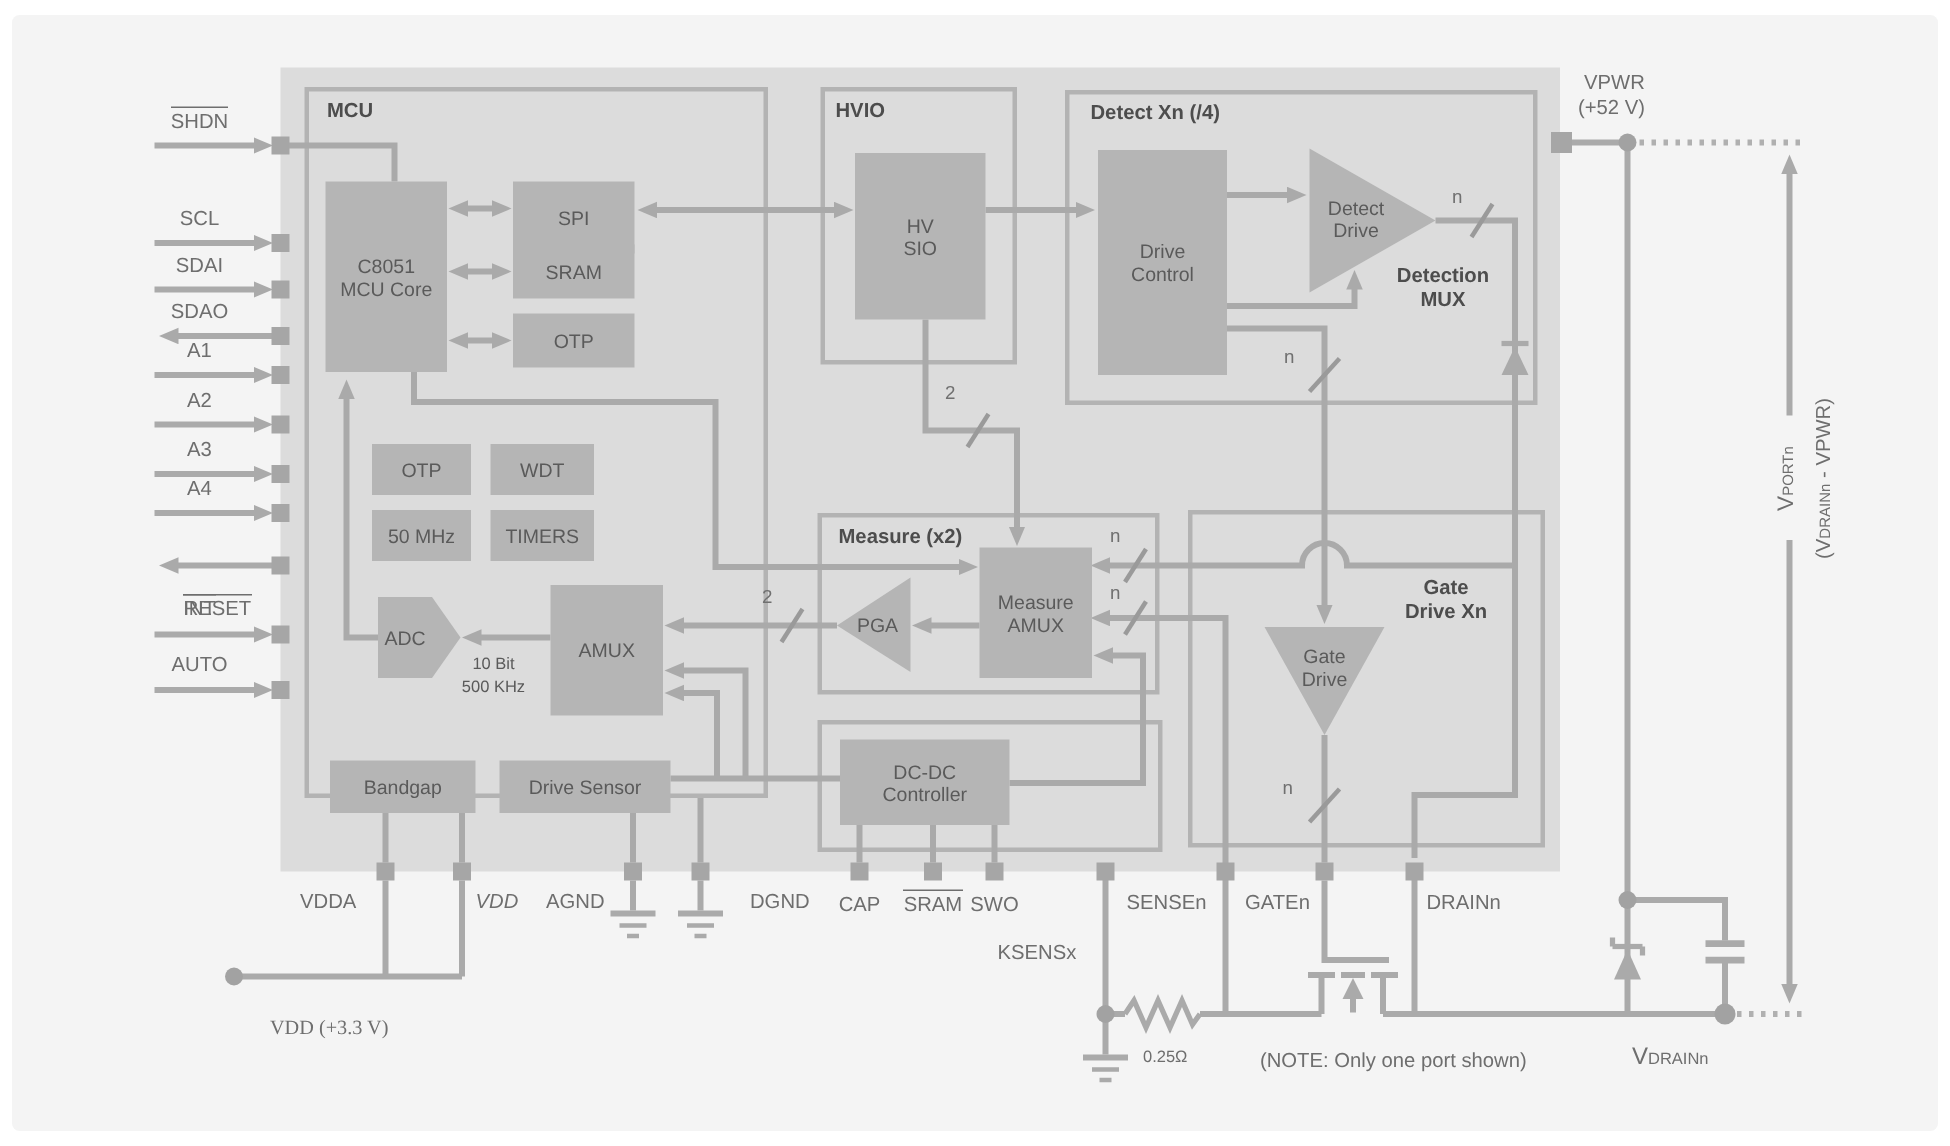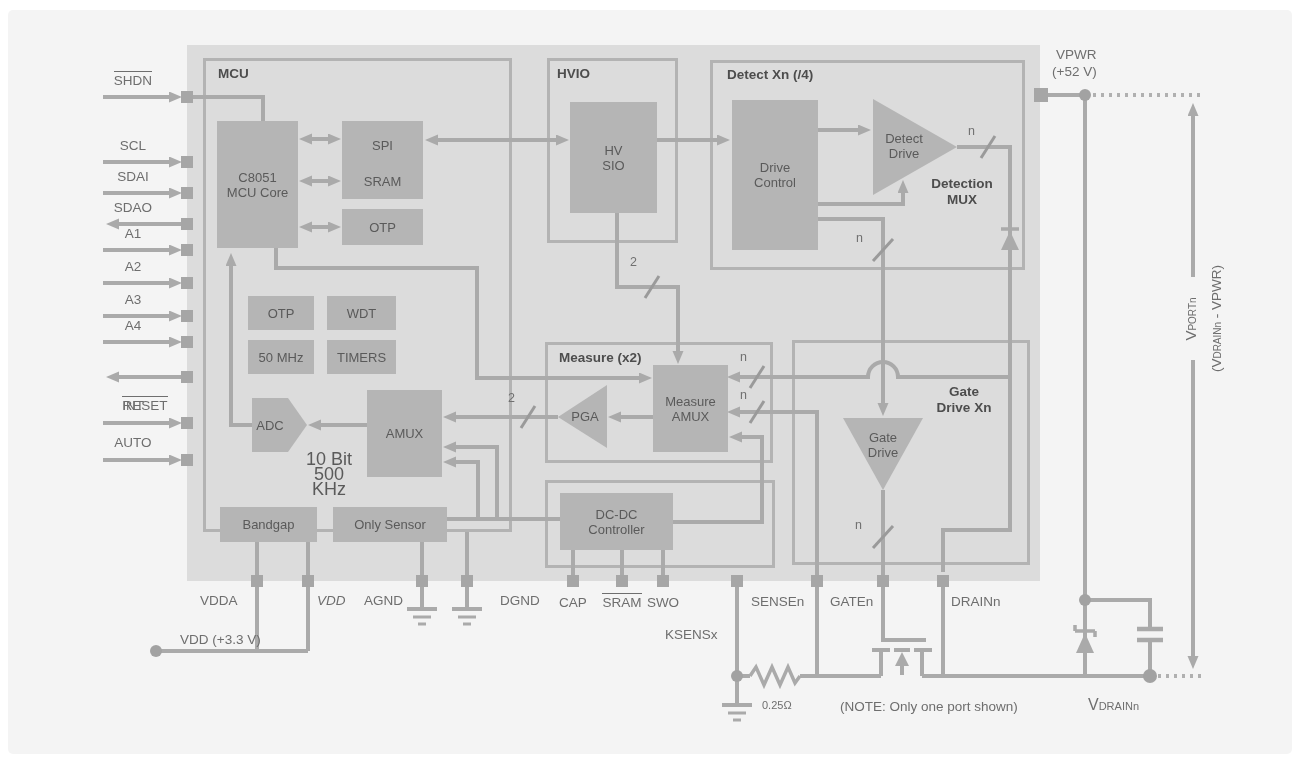--- a/index.html
+++ b/index.html
@@ -260,21 +260,21 @@
   <div class="abs block" style="left:327px;top:340px;width:69px;height:34px;">
       <span>TIMERS</span>
     </div>
   <div class="abs block" style="left:367px;top:390px;width:75px;height:87px;">
       <span>AMUX</span>
     </div>
   <div class="abs block" style="left:220px;top:507px;width:97px;height:35px;">
       <span>Bandgap</span>
     </div>
   <div class="abs block" style="left:333px;top:507px;width:114px;height:35px;">
-      <span>Only Sensor</span>
+      <span>Drive Sensor</span>
     </div>
   <div class="abs block" style="left:570px;top:102px;width:87px;height:111px;">
     <span>HV</span>
       <span>SIO</span>
   </div>
   <div class="abs block" style="left:732px;top:100px;width:86px;height:150px;">
     <span>Drive</span>
       <span>Control</span>
   </div>
   <div class="abs block" style="left:653px;top:365px;width:75px;height:87px;">
@@ -289,21 +289,21 @@
   <div class="abs trilabel" style="left:874px;top:131px;width:60px;">
     <div>Detect</div>
       <div>Drive</div>
   </div>
   <div class="abs trilabel" style="left:563px;top:409px;width:44px;">PGA</div>
   <div class="abs trilabel" style="left:853px;top:430px;width:60px;">
     <div>Gate</div>
       <div>Drive</div>
   </div>
   <div class="abs trilabel" style="left:248px;top:418px;width:44px;">ADC</div>
-  <div class="abs trilabel" style="left:295px;top:452px;width:68px;font-size:18px;">
+  <div class="abs trilabel" style="left:295px;top:436px;width:68px;font-size:11px;">
     <div>10 Bit</div>
       <div>500 KHz</div>
   </div>
 
   <div class="abs seclabel" style="left:218px;top:66px;">MCU</div>
   <div class="abs seclabel" style="left:557px;top:66px;">HVIO</div>
   <div class="abs seclabel" style="left:727px;top:67px;">Detect Xn (/4)</div>
   <div class="abs seclabel" style="left:559px;top:350px;">Measure (x2)</div>
   <div class="abs seclabel center" style="left:900px;top:384px;width:128px;">
     <div>Gate</div>
@@ -351,17 +351,17 @@
   <div class="abs plabel center rot" style="left:1092px;top:310px;width:200px;">
     <span class="bigv">V</span><span class="subtxt">PORTn</span>
   </div>
   <div class="abs plabel center rot" style="left:1117px;top:310px;width:200px;">
     <span>(V</span><span class="subtxt">DRAINn</span><span> - VPWR)</span>
   </div>
   <div class="abs plabel" style="left:1088px;top:697px;">
     <span class="bigv" style="font-size:16px;">V</span><span class="subtxt" style="font-size:11px;">DRAINn</span>
   </div>
 
-  <div class="abs plabel" style="left:180px;top:632px;">VDD (+3.3 V)</div>
+  <div class="abs plabel" style="left:180px;top:677px;font-family:Liberation Serif, serif;">VDD (+3.3 V)</div>
   <div class="abs plabel" style="left:762px;top:697px;font-size:11px;">0.25Ω</div>
   <div class="abs plabel" style="left:840px;top:699px;">(NOTE: Only one port shown)</div>
 
 </div>
 
 </body></html>

